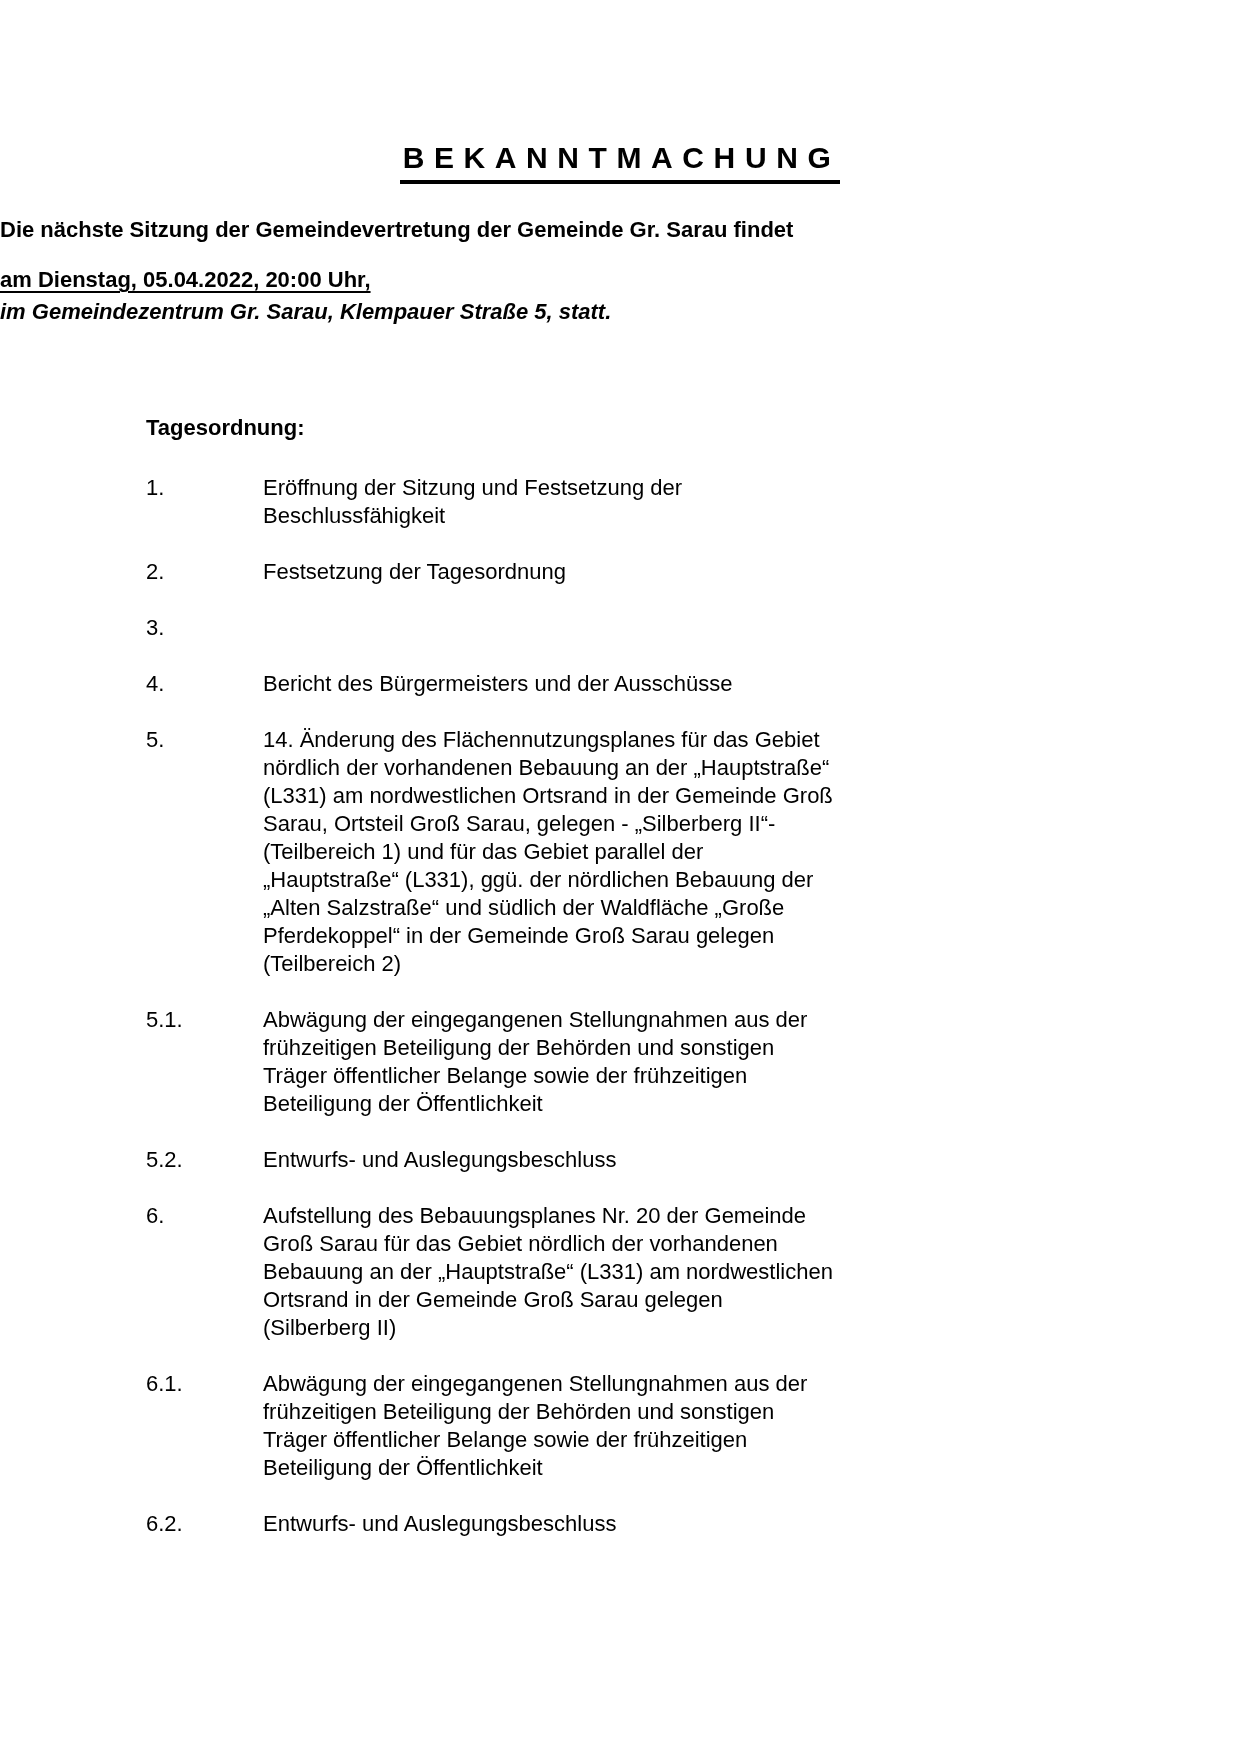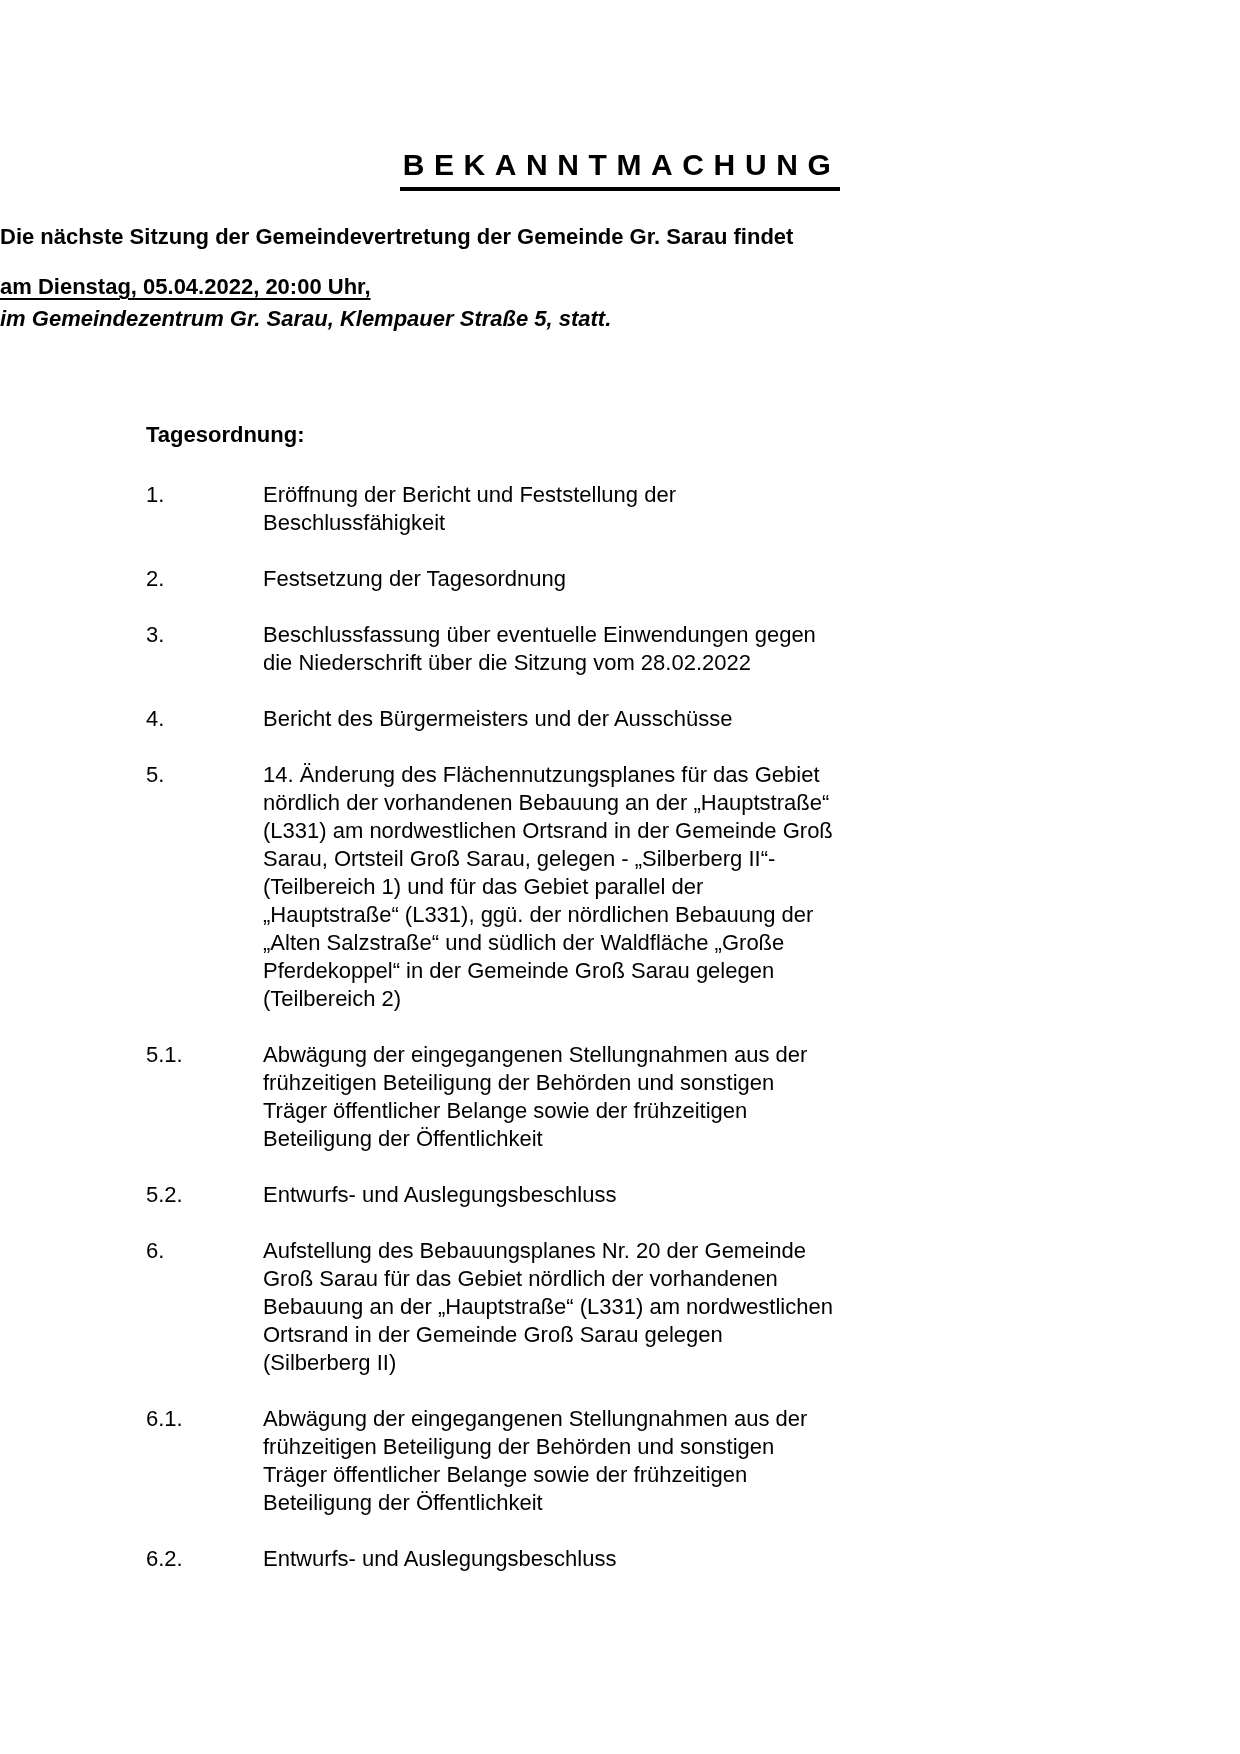--- a/index.html
+++ b/index.html
@@ -16,21 +16,21 @@
     line-height: 28px;
     overflow: hidden;
   }
   .page {
     box-sizing: border-box;
     width: 1240px;
     height: 1754px;
     padding-top: 140px;
   }
   .doc-title {
-    margin: 8px;
+    margin: 1px;
     text-align: center;
     font-size: 30px;
     line-height: 34px;
     font-weight: bold;
   }
   .doc-title .title-text {
     display: inline-block;
     letter-spacing: 0.32em;
     border-bottom: 4px solid #000000;
     padding-bottom: 5px;
@@ -85,33 +85,31 @@
   <p class="intro intro-2"><span class="underlined">am Dienstag, 05.04.2022, 20:00 Uhr,</span></p>
 
   <p class="intro intro-3">im Gemeindezentrum Gr. Sarau, Klempauer Straße 5, statt.</p>
 
   <h2 class="agenda-heading">Tagesordnung:</h2>
 
   <div class="agenda-list">
 
     <div class="agenda-item">
       <span class="num">1.</span>
-      <span class="txt">Eröffnung der Bericht und Feststellung der
+      <span class="txt">Eröffnung der Sitzung und Festsetzung der
 Beschlussfähigkeit</span>
     </div>
 
     <div class="agenda-item">
       <span class="num">2.</span>
       <span class="txt">Festsetzung der Tagesordnung</span>
     </div>
 
     <div class="agenda-item">
       <span class="num">3.</span>
-      <span class="txt">Beschlussfassung über eventuelle Einwendungen gegen
-die Niederschrift über die Sitzung vom 28.02.2022</span>
     </div>
 
     <div class="agenda-item">
       <span class="num">4.</span>
       <span class="txt">Bericht des Bürgermeisters und der Ausschüsse</span>
     </div>
 
     <div class="agenda-item">
       <span class="num">5.</span>
       <span class="txt">14. Änderung des Flächennutzungsplanes für das Gebiet

